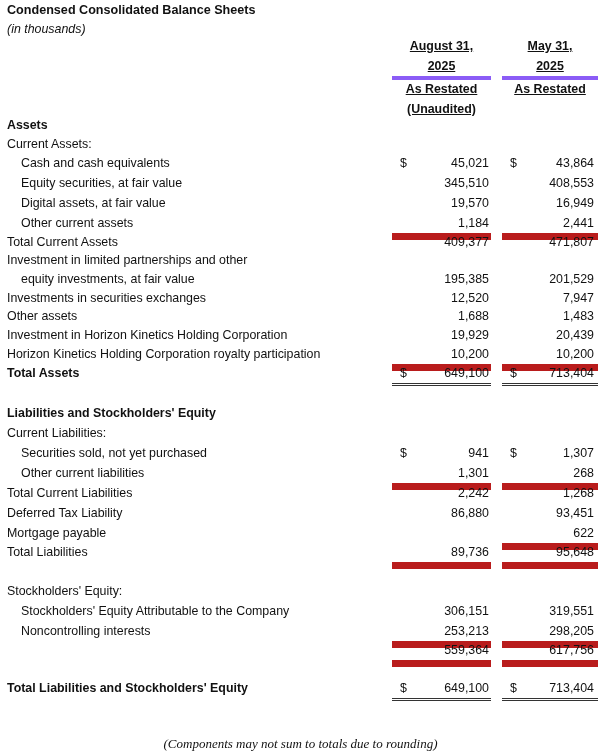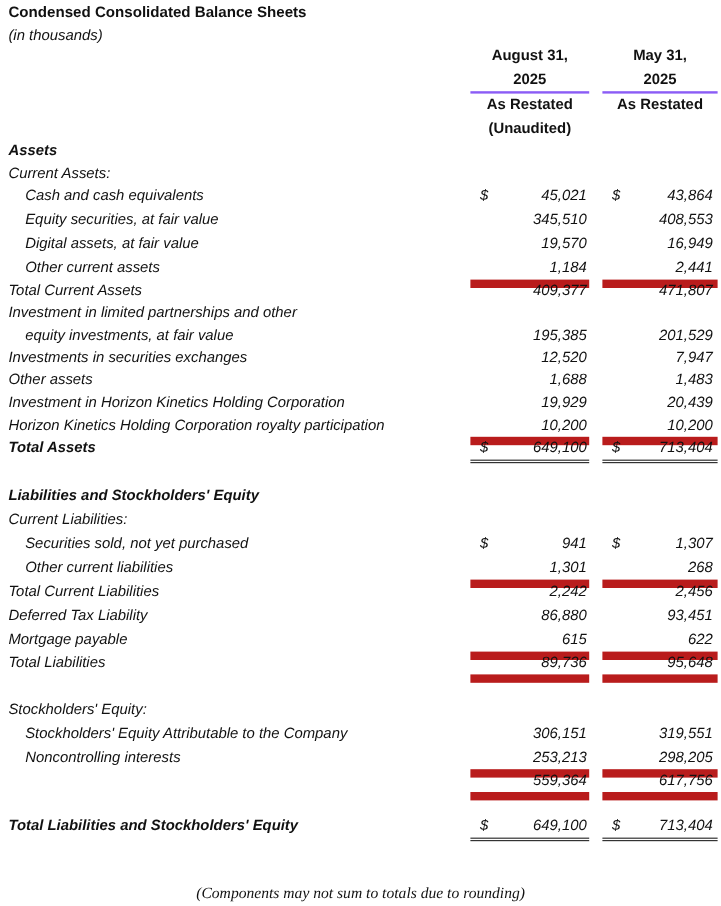--- a/index.html
+++ b/index.html
@@ -1,24 +1,24 @@
 <!DOCTYPE html>
 <html><head>
 <meta charset="utf-8">
 <style>
   html, body { margin: 0; padding: 0; background: #ffffff; }
   body { width: 601px; height: 755px; position: relative; overflow: hidden;
          font-family: "Liberation Sans", "DejaVu Sans", sans-serif; color: #111; font-size: 12.4px; }
   .title { position: absolute; left: 7px; top: 3px; font-weight: bold; font-size: 12.6px; }
   .subtitle { position: absolute; left: 7px; top: 22px; font-style: italic; font-size: 12.4px; }
-  .colhead { position: absolute; text-align: center; font-weight: bold; font-size: 12.4px; line-height: 19.5px; }
-  .colhead .top { border-bottom: 2px solid #8b5cf6; padding-bottom: 0; }
+  .colhead { position: absolute; text-align: center; font-weight: bold; font-size: 12.4px; line-height: 19.5px; text-decoration: underline; }
+  .colhead .top { border-bottom: 4px solid #8b5cf6; padding-bottom: 0; }
   #col1 { left: 392px; width: 99px; top: 37px; }
   #col2 { left: 502px; width: 96px; top: 37px; }
-  .row { position: absolute; left: 0; width: 524px; height: 19.8px; font-style: italic; }
+  .row { position: absolute; left: 0; width: 524px; height: 19.8px; }
   .label { position: absolute; left: 7px; top: 2px; white-space: nowrap; }
   .label.i1 { left: 21px; }
   .label.bold { font-weight: bold; }
   .cell { position: absolute; top: 0; height: 19px; }
   .cell.c1 { left: 392px; width: 99px; }
   .cell.c2 { left: 502px; width: 96px; }
   .cell .dollar { position: absolute; left: 8px; top: 2px; }
   .cell .val { position: absolute; right: 2px; top: 2px; }
   .cell.c2 .val { right: 4px; }
   .cell.under { border-bottom: 7px solid #b91c1c; }
@@ -205,40 +205,36 @@
         </div>
       </div>
       <div class="row" style="top: 484px;">
         <span class="label">Total Current Liabilities</span>
         <div class="cell c1">
           <span class="dollar"></span>
           <span class="val">2,242</span>
         </div>
         <div class="cell c2">
           <span class="dollar"></span>
-          <span class="val">2,456</span>
+          <span class="val">1,268</span>
         </div>
       </div>
       <div class="row" style="top: 504px;">
         <span class="label">Deferred Tax Liability</span>
         <div class="cell c1">
           <span class="dollar"></span>
           <span class="val">86,880</span>
         </div>
         <div class="cell c2">
           <span class="dollar"></span>
           <span class="val">93,451</span>
         </div>
       </div>
       <div class="row" style="top: 524px;">
         <span class="label">Mortgage payable</span>
-        <div class="cell c1 under">
-          <span class="dollar"></span>
-          <span class="val">615</span>
-        </div>
         <div class="cell c2 under">
           <span class="dollar"></span>
           <span class="val">622</span>
         </div>
       </div>
       <div class="row" style="top: 543px;">
         <span class="label">Total Liabilities</span>
         <div class="cell c1 under">
           <span class="dollar"></span>
           <span class="val">89,736</span>

